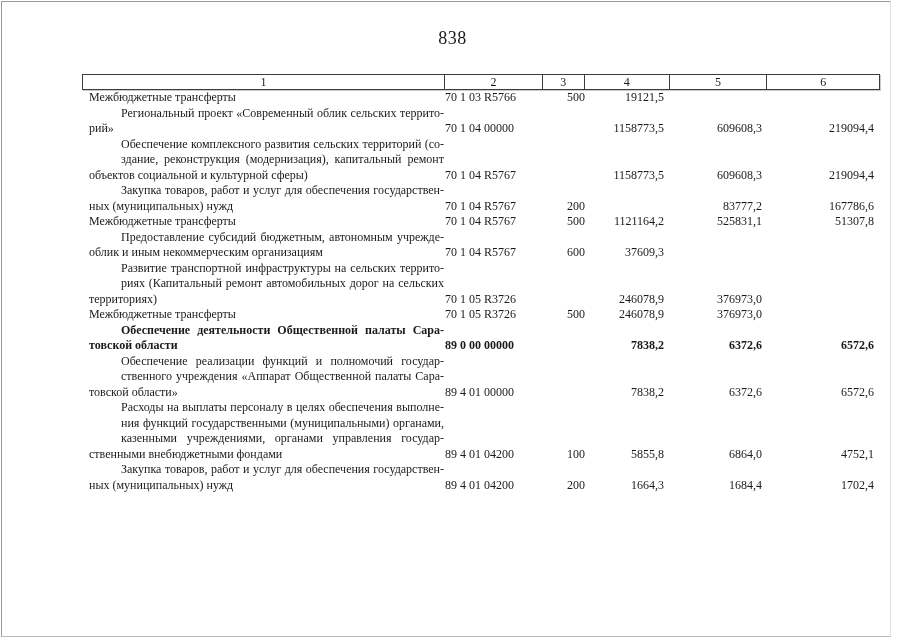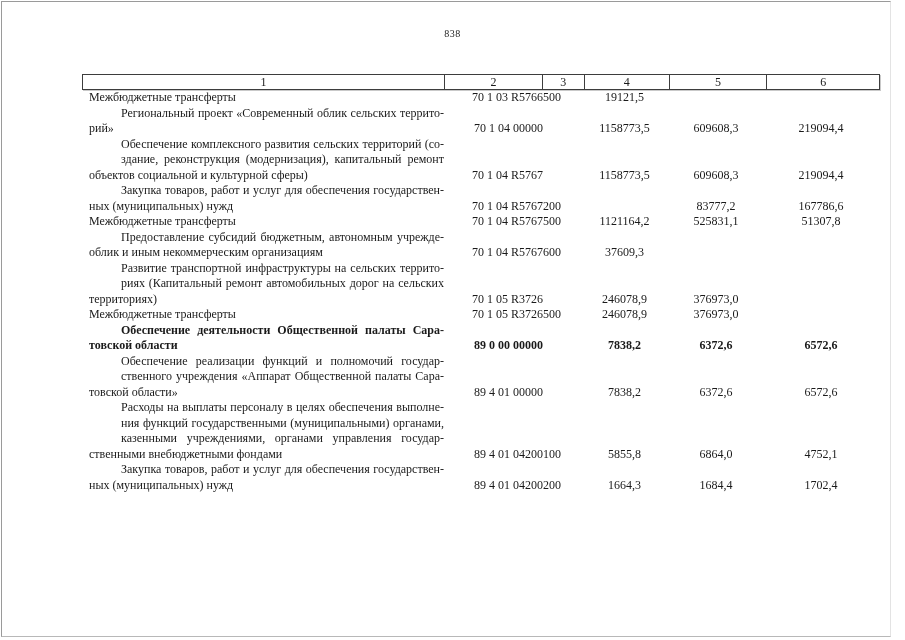--- a/index.html
+++ b/index.html
@@ -10,21 +10,21 @@
     position: absolute; left: 1px; top: 1px; width: 890px; height: 636px;
     border-top: 1px solid #9a9a9a;
     border-left: 1px solid #9a9a9a;
     border-bottom: 1px solid #b8b8b8;
     border-right: 1px solid #e3e3e3;
     pointer-events: none;
   }
 
   .page-number {
     position: absolute; top: 28px; left: 0; width: 100%;
-    text-align: center; font-size: 10px; letter-spacing: 0.5px;
+    text-align: center; font-size: 18px; letter-spacing: 0.5px;
   }
 
   .budget-table { position: absolute; left: 82px; top: 74px; width: 798px; }
 
   .thead {
     display: flex; width: 798px; height: 16px;
     border: 1px solid #3d3d3d;
     box-shadow: 1px 1px 0 #c9c9c9;
   }
   .thead .hc {
@@ -37,23 +37,23 @@
   .trow  { display: table-row; }
   .trow > div { display: table-cell; vertical-align: bottom; font-size: 12px; line-height: 15.5px; }
   .trow.bold > div { font-weight: 700; }
 
   .c1 { width: 363px; } .c2 { width: 98px; } .c3 { width: 42px; }
   .c4 { width: 85px; }  .c5 { width: 98px; } .c6 { width: 112px; }
 
   .cell-label { padding-left: 7px; padding-right: 1px; }
   .cell-label .line { text-align: left; }
   .cell-label .line.just { text-align: justify; text-align-last: justify; margin-left: 32px; }
-  .cell-code { text-align: right; white-space: nowrap; }
-  .cell-vr   { text-align: left; }
-  .cell-amt  { text-align: center; padding-right: 6px; white-space: nowrap; margin-top: 8px; }
+  .cell-code { text-align: left; white-space: nowrap; }
+  .cell-vr   { text-align: right; }
+  .cell-amt  { text-align: right; padding-right: 6px; white-space: nowrap; margin-top: 8px; }
 </style>
 </head>
 <body>
 
 <div class="page-frame"></div>
 
 <div class="page-number">838</div>
 
 <div class="budget-table">
   <div class="thead">

